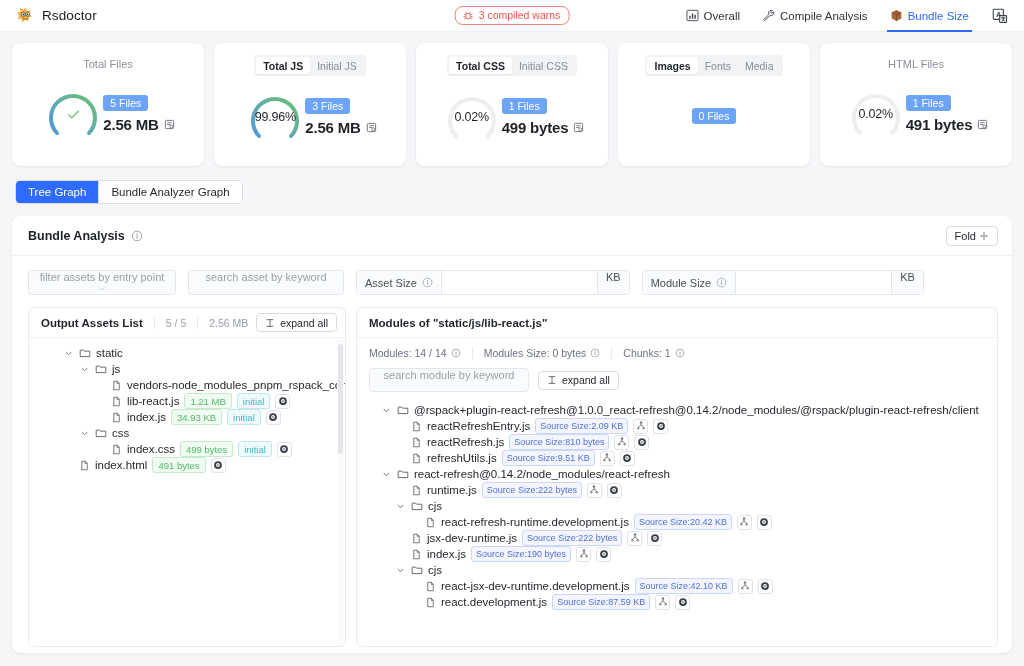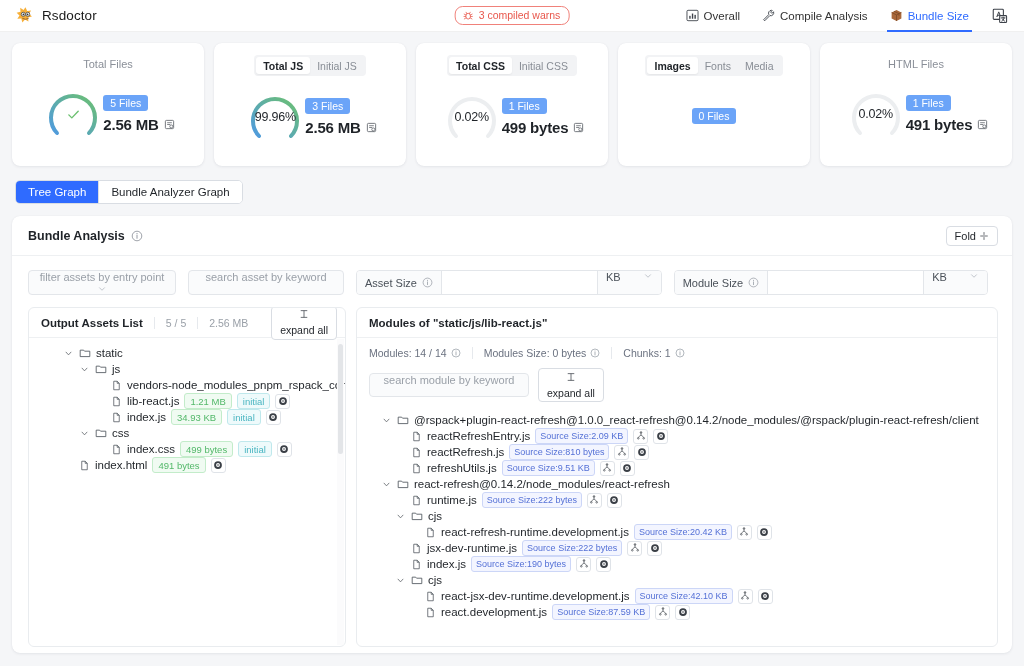--- a/index.html
+++ b/index.html
@@ -138,43 +138,43 @@
     border: 1px solid #e3e6ea; border-radius: 4px; overflow: hidden; background: #fff;
   }
   .group .lbl {
     background: #fafbfc; border-right: 1px solid #e3e6ea; height: 100%;
     display: flex; align-items: center; gap: 5px; padding: 0 8px;
     font-size: 11px; color: #4a5159; white-space: nowrap;
   }
   .group .field { width: 155px; height: 100%; background: #fff; }
   .group .unit {
     background: #fafbfc; border-left: 1px solid #e3e6ea; height: 100%;
-    display: flex; align-items: flex-start; gap: 22px; padding: 0 8px;
-    font-size: 11px; color: #4a5159;
+    display: flex; align-items: center; gap: 22px; padding: 0 8px;
+    font-size: 11px; color: #4a5159; flex-direction: column;
   }
 
   .cols { display: flex; gap: 10px; padding: 0 14px 0 16px; }
   .col {
     border: 1px solid #e9ecef; border-radius: 6px; background: #fff;
     overflow: hidden; position: relative;
   }
   .col.left { width: 318px; height: 340px; }
   .col.right { flex: 1; height: 340px; }
 
   .col-head {
     height: 30px; display: flex; align-items: center; gap: 0;
     padding: 0 8px 0 12px; border-bottom: 1px solid #eef0f2;
   }
   .col-head .t { font-size: 11.5px; font-weight: 700; color: #1f2328; }
   .divider { width: 1px; height: 12px; background: #e6e9ed; margin: 0 11px; }
   .meta { font-size: 10.5px; color: #9aa0a8; }
   .expand-btn {
     margin-left: auto; border: 1px solid #d9dde3; border-radius: 4px; background: #fff;
     font-size: 10.5px; color: #1f2328; padding: 2.5px 8px;
-    display: flex; align-items: center; gap: 5px; cursor: pointer; white-space: nowrap; flex-direction: column;
+    display: flex; align-items: center; gap: 5px; cursor: pointer; white-space: nowrap;
   }
 
   .right-head2 {
     display: flex; align-items: center; padding: 9px 10px 0 12px; gap: 0;
     font-size: 10.5px; color: #6b7280;
   }
   .right-head2 .m { display: flex; align-items: center; gap: 4px; }
   .searchrow { display: flex; align-items: center; gap: 9px; padding: 9px 10px 8px 12px; }
   .searchrow .inp { width: 160px; height: 24px; }
 

